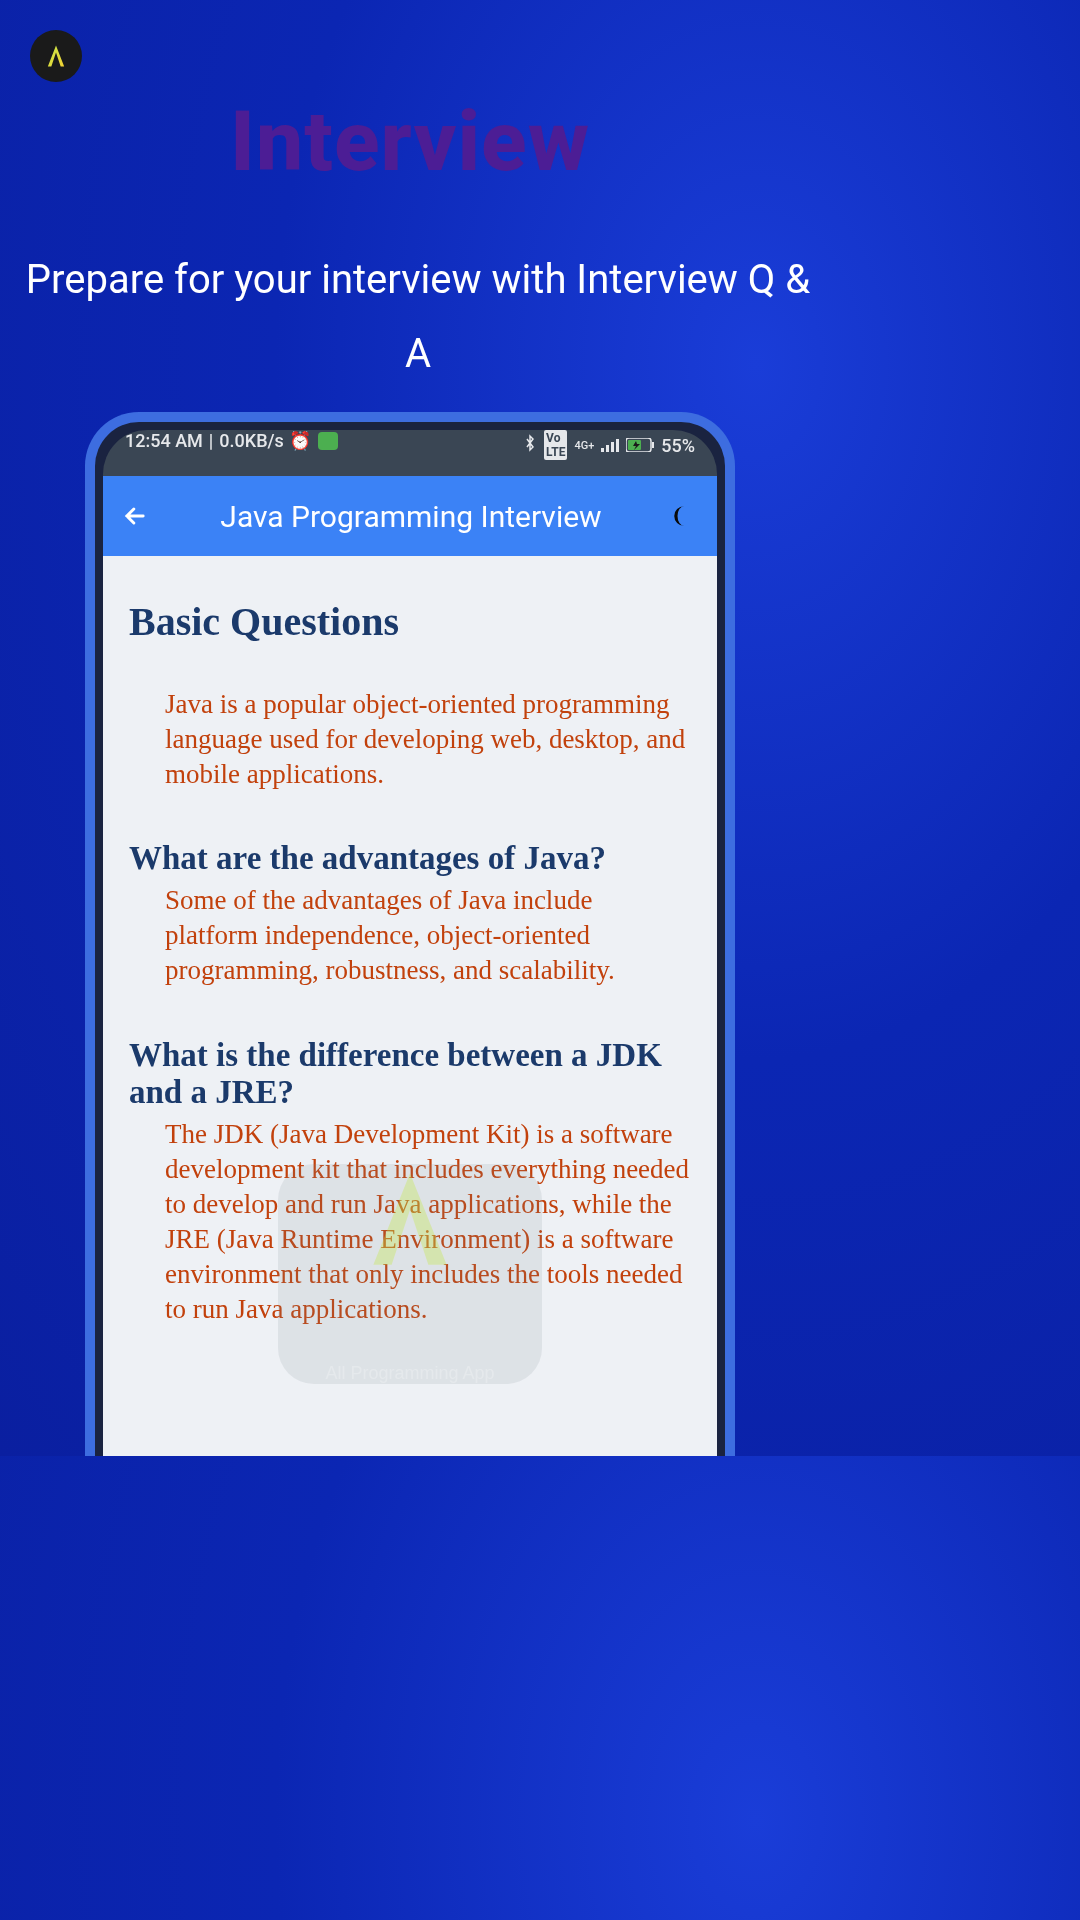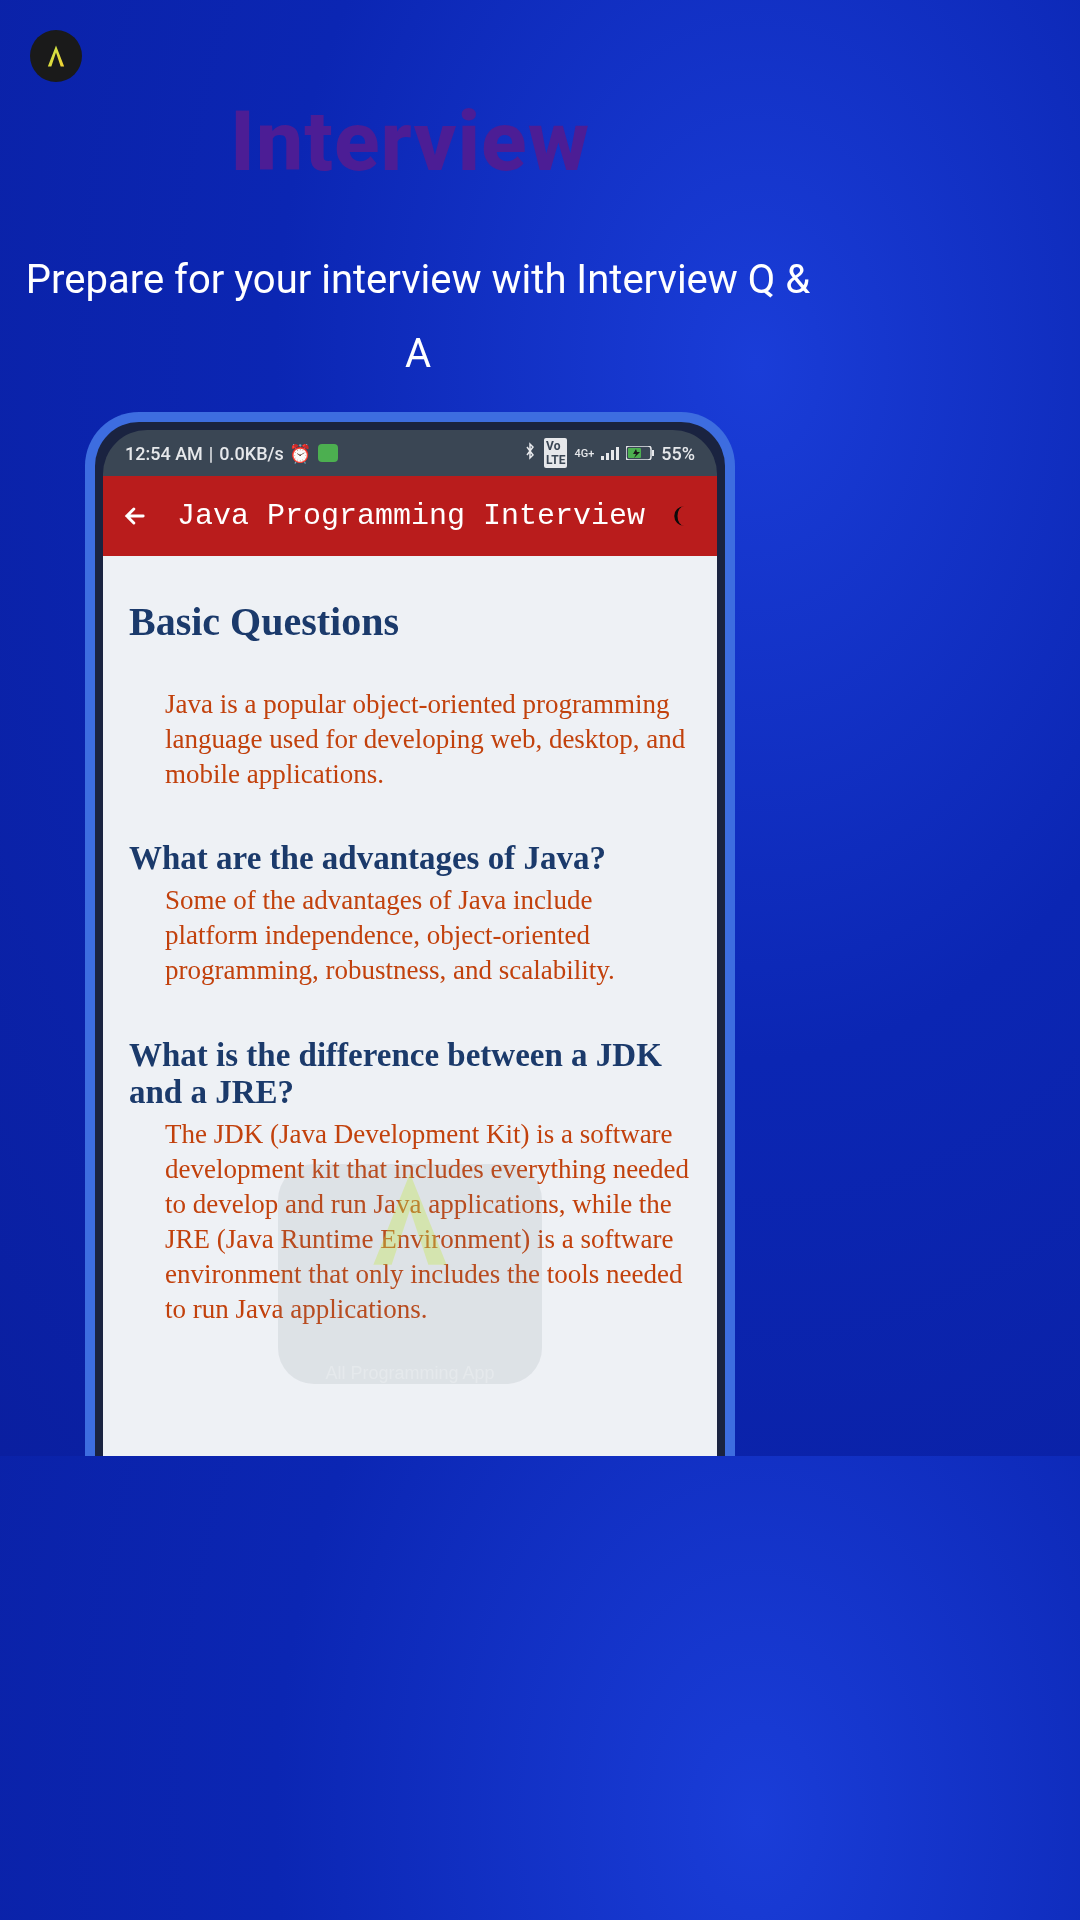--- a/index.html
+++ b/index.html
@@ -56,43 +56,42 @@
       padding: 8px 8px 0;
     }
     .phone-screen {
       background: #3a4654;
       border-radius: 44px 44px 0 0;
       overflow: hidden;
     }
     .status-bar {
       height: 46px;
       display: flex;
-      align-items: center;
+      align-items: flex-start;
       justify-content: space-between;
       padding: 0 22px;
       color: #e6e8eb;
       font-size: 18px;
       font-weight: 500;
     }
     .status-left { display: flex; align-items: center; gap: 6px; }
     .status-right { display: flex; align-items: center; gap: 7px; }
     .green-pill {
       background: #4caf50;
       width: 20px; height: 18px;
       border-radius: 4px;
       display: inline-block;
     }
     .app-bar {
       height: 80px;
-      background: #b91c1c;
+      background: #3b82f6;
       display: flex;
       align-items: center;
       padding: 0 18px;
       gap: 20px;
-      font-family: Liberation Mono, monospace;
     }
     .back-btn {
       color: #fff;
       font-size: 30px;
       cursor: pointer;
       width: 32px;
       display: flex;
       align-items: center;
     }
     .app-bar-title {

